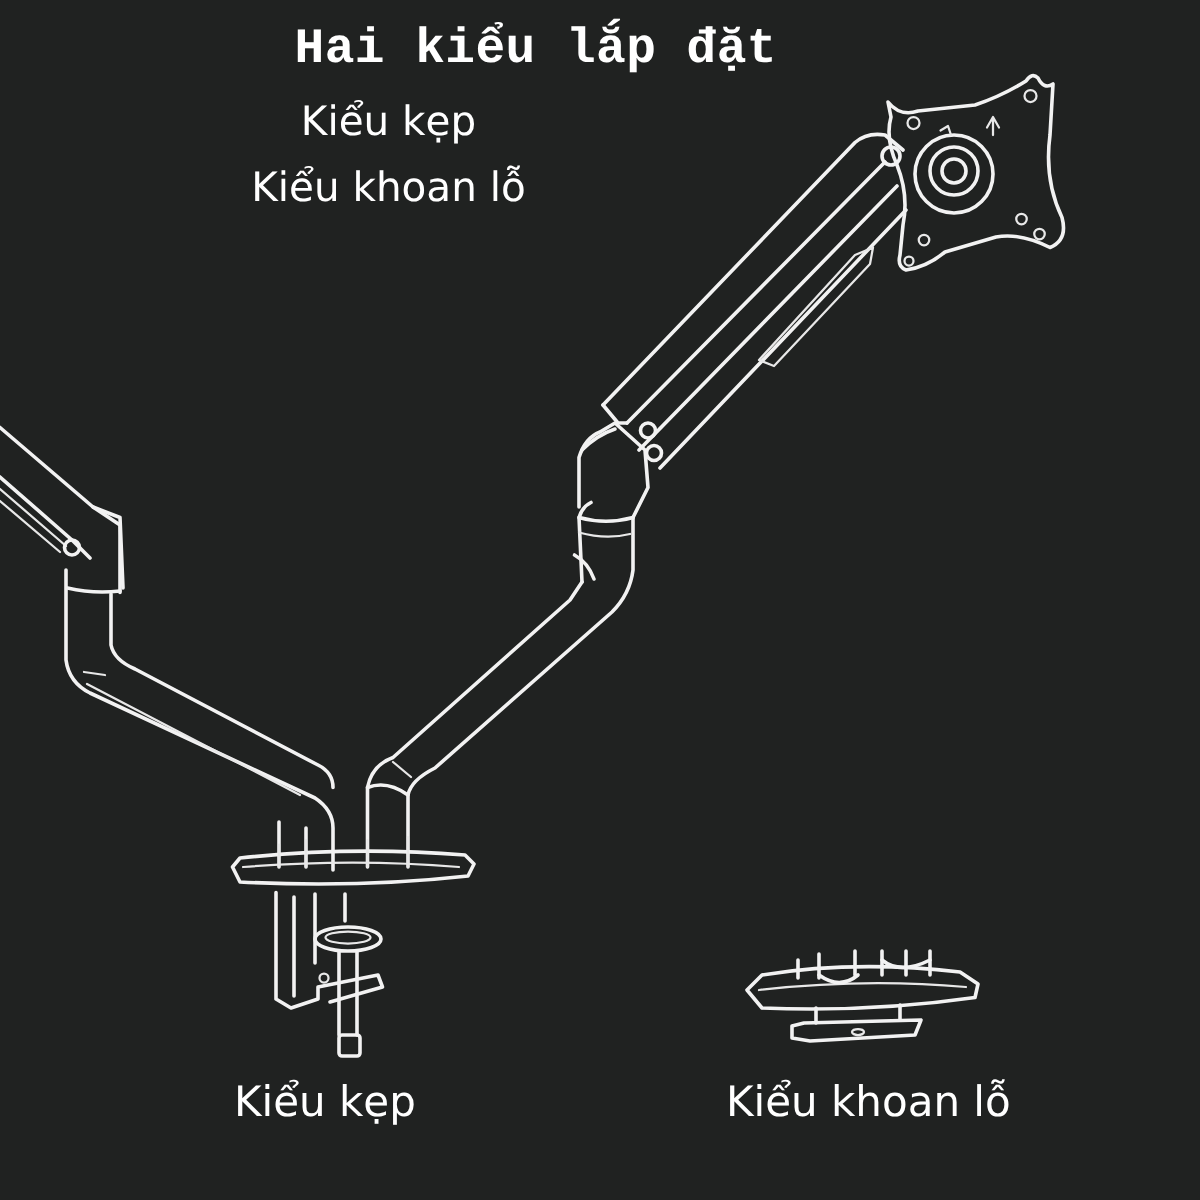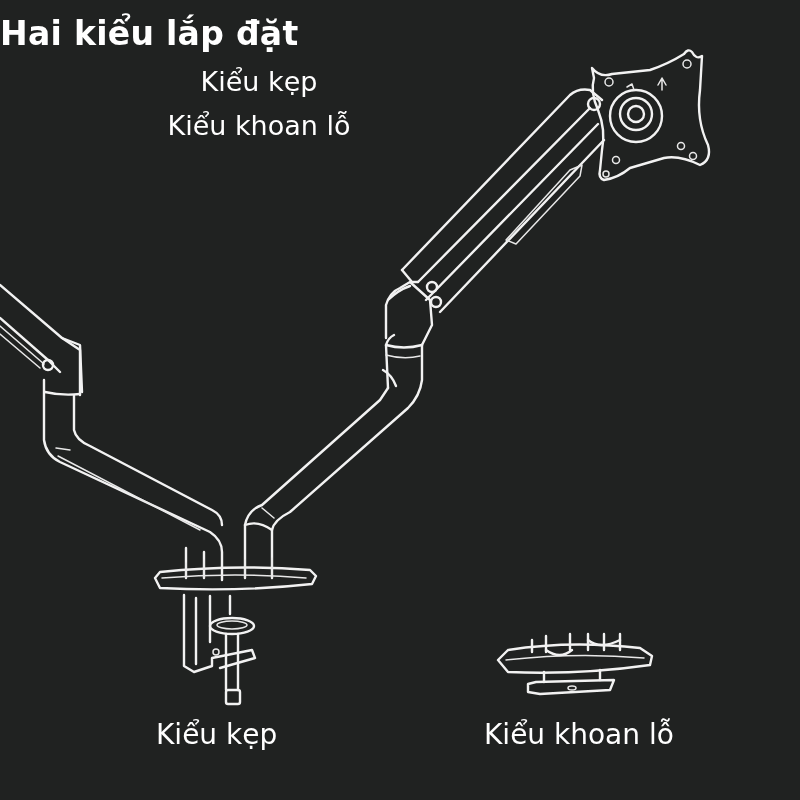--- a/index.html
+++ b/index.html
@@ -1,17 +1,17 @@
 <!DOCTYPE html>
 <html><head>
   <meta charset="utf-8">
   <style>
     html, body { margin: 0; padding: 0; }
     body { width: 800px; height: 800px; background: #202221; overflow: hidden; position: relative; font-family: "DejaVu Sans", sans-serif; color: #ffffff; }
-    .title { position: absolute; left: 0; width: 518px; top: 14px; text-align: left; font-weight: bold; font-size: 33px; letter-spacing: 0.3px; }
+    .title { position: absolute; left: 0; width: 518px; top: 14px; text-align: right; font-weight: bold; font-size: 33px; letter-spacing: 0.3px; font-family: Liberation Mono, monospace; }
     .sub { position: absolute; left: 0; width: 518px; text-align: center; font-size: 27px; font-weight: normal; }
     .sub1 { top: 66px; }
     .sub2 { top: 110px; }
     .cap { position: absolute; font-size: 28px; top: 718px; }
     .cap-clamp { left: 156px; }
     .cap-grommet { left: 484px; }
     svg.art { position: absolute; left: 0; top: 0; }
     .ln { fill: none; stroke: #f2f2f2; stroke-width: 2.4; stroke-linejoin: round; stroke-linecap: round; }
     .ln-thin { fill: none; stroke: #e8e8e8; stroke-width: 1.5; stroke-linejoin: round; stroke-linecap: round; }
   </style>

